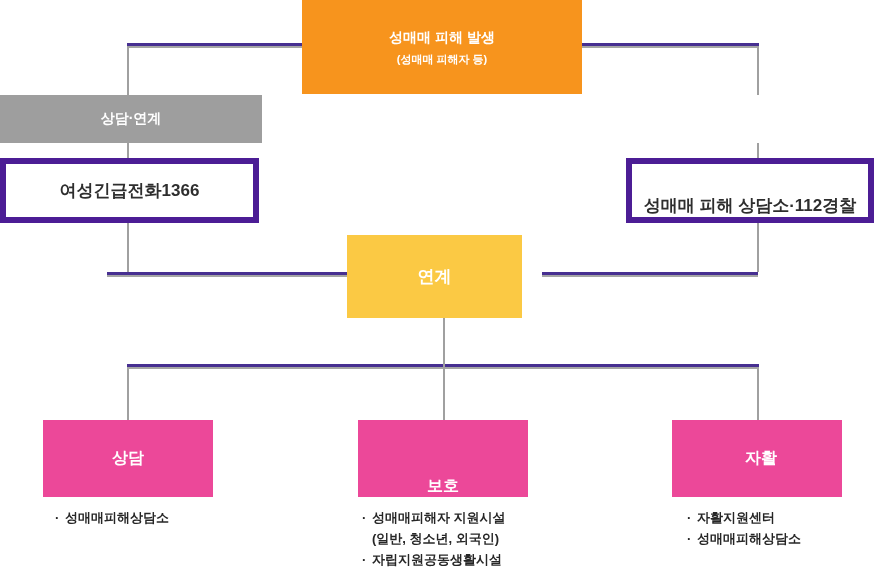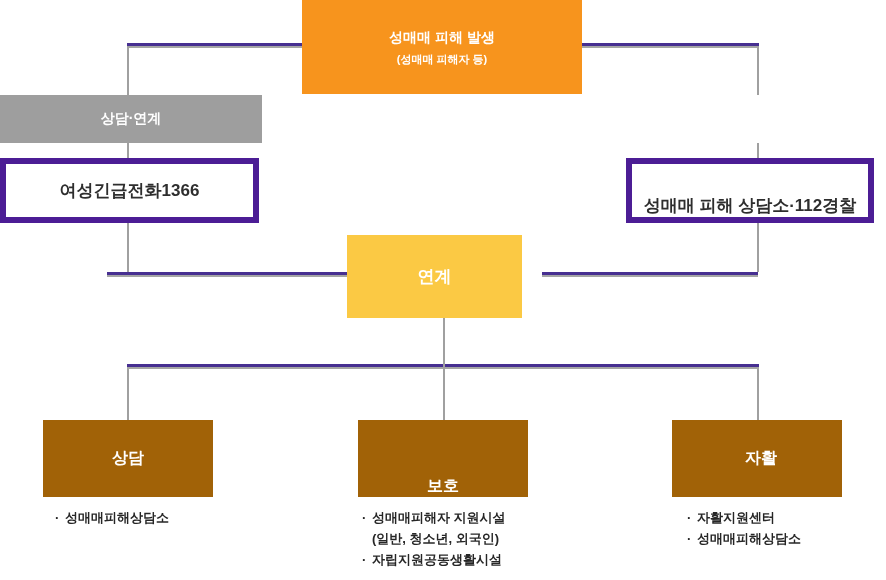--- a/index.html
+++ b/index.html
@@ -14,21 +14,21 @@
   .start-sub   { font-size:11px; font-weight:600; line-height:21px; }
   .hdr { height:48px; top:95px; background:#9E9E9E; color:#fff; font-size:14px; font-weight:bold; }
   .hdr-left  { left:0;     width:262px; }
   .hdr-right { left:624px; width:262px; }
   .wbox { top:158px; height:65px; background:#fff; border:6px solid #4c1d95;
           color:#2E2E2E; font-size:17px; font-weight:bold; }
   .wbox-left  { left:0;     width:259px; }
   .wbox-right { left:626px; width:248px;justify-content:flex-end; }
   .link-box { left:347px; top:235px; width:175px; height:83px; background:#FBC944;
               color:#fff; font-size:17px; font-weight:bold; }
-  .bluebox { top:420px; width:170px; height:77px; background:#a16207;
+  .bluebox { top:420px; width:170px; height:77px; background:#ec4899;
              color:#fff; font-size:16px; font-weight:bold; }
   .blue-0 { left:43px; }  .blue-1 { left:358px;justify-content:flex-end; }  .blue-2 { left:672px;padding-left:8px; }
 
   
   .vline { position:absolute; width:2px; background:#A0A0A0; }
   .hline { position:absolute; height:2px; background:#A5A5A5; border-top:3px solid #472F91; box-sizing:content-box; }
   .vl-a { left:127px; top:46px;  height:49px; }
   .vl-b { left:127px; top:143px; height:15px; }
   .vl-c { left:127px; top:223px; height:49px; }
   .vr-a { left:757px; top:46px;  height:49px; }

